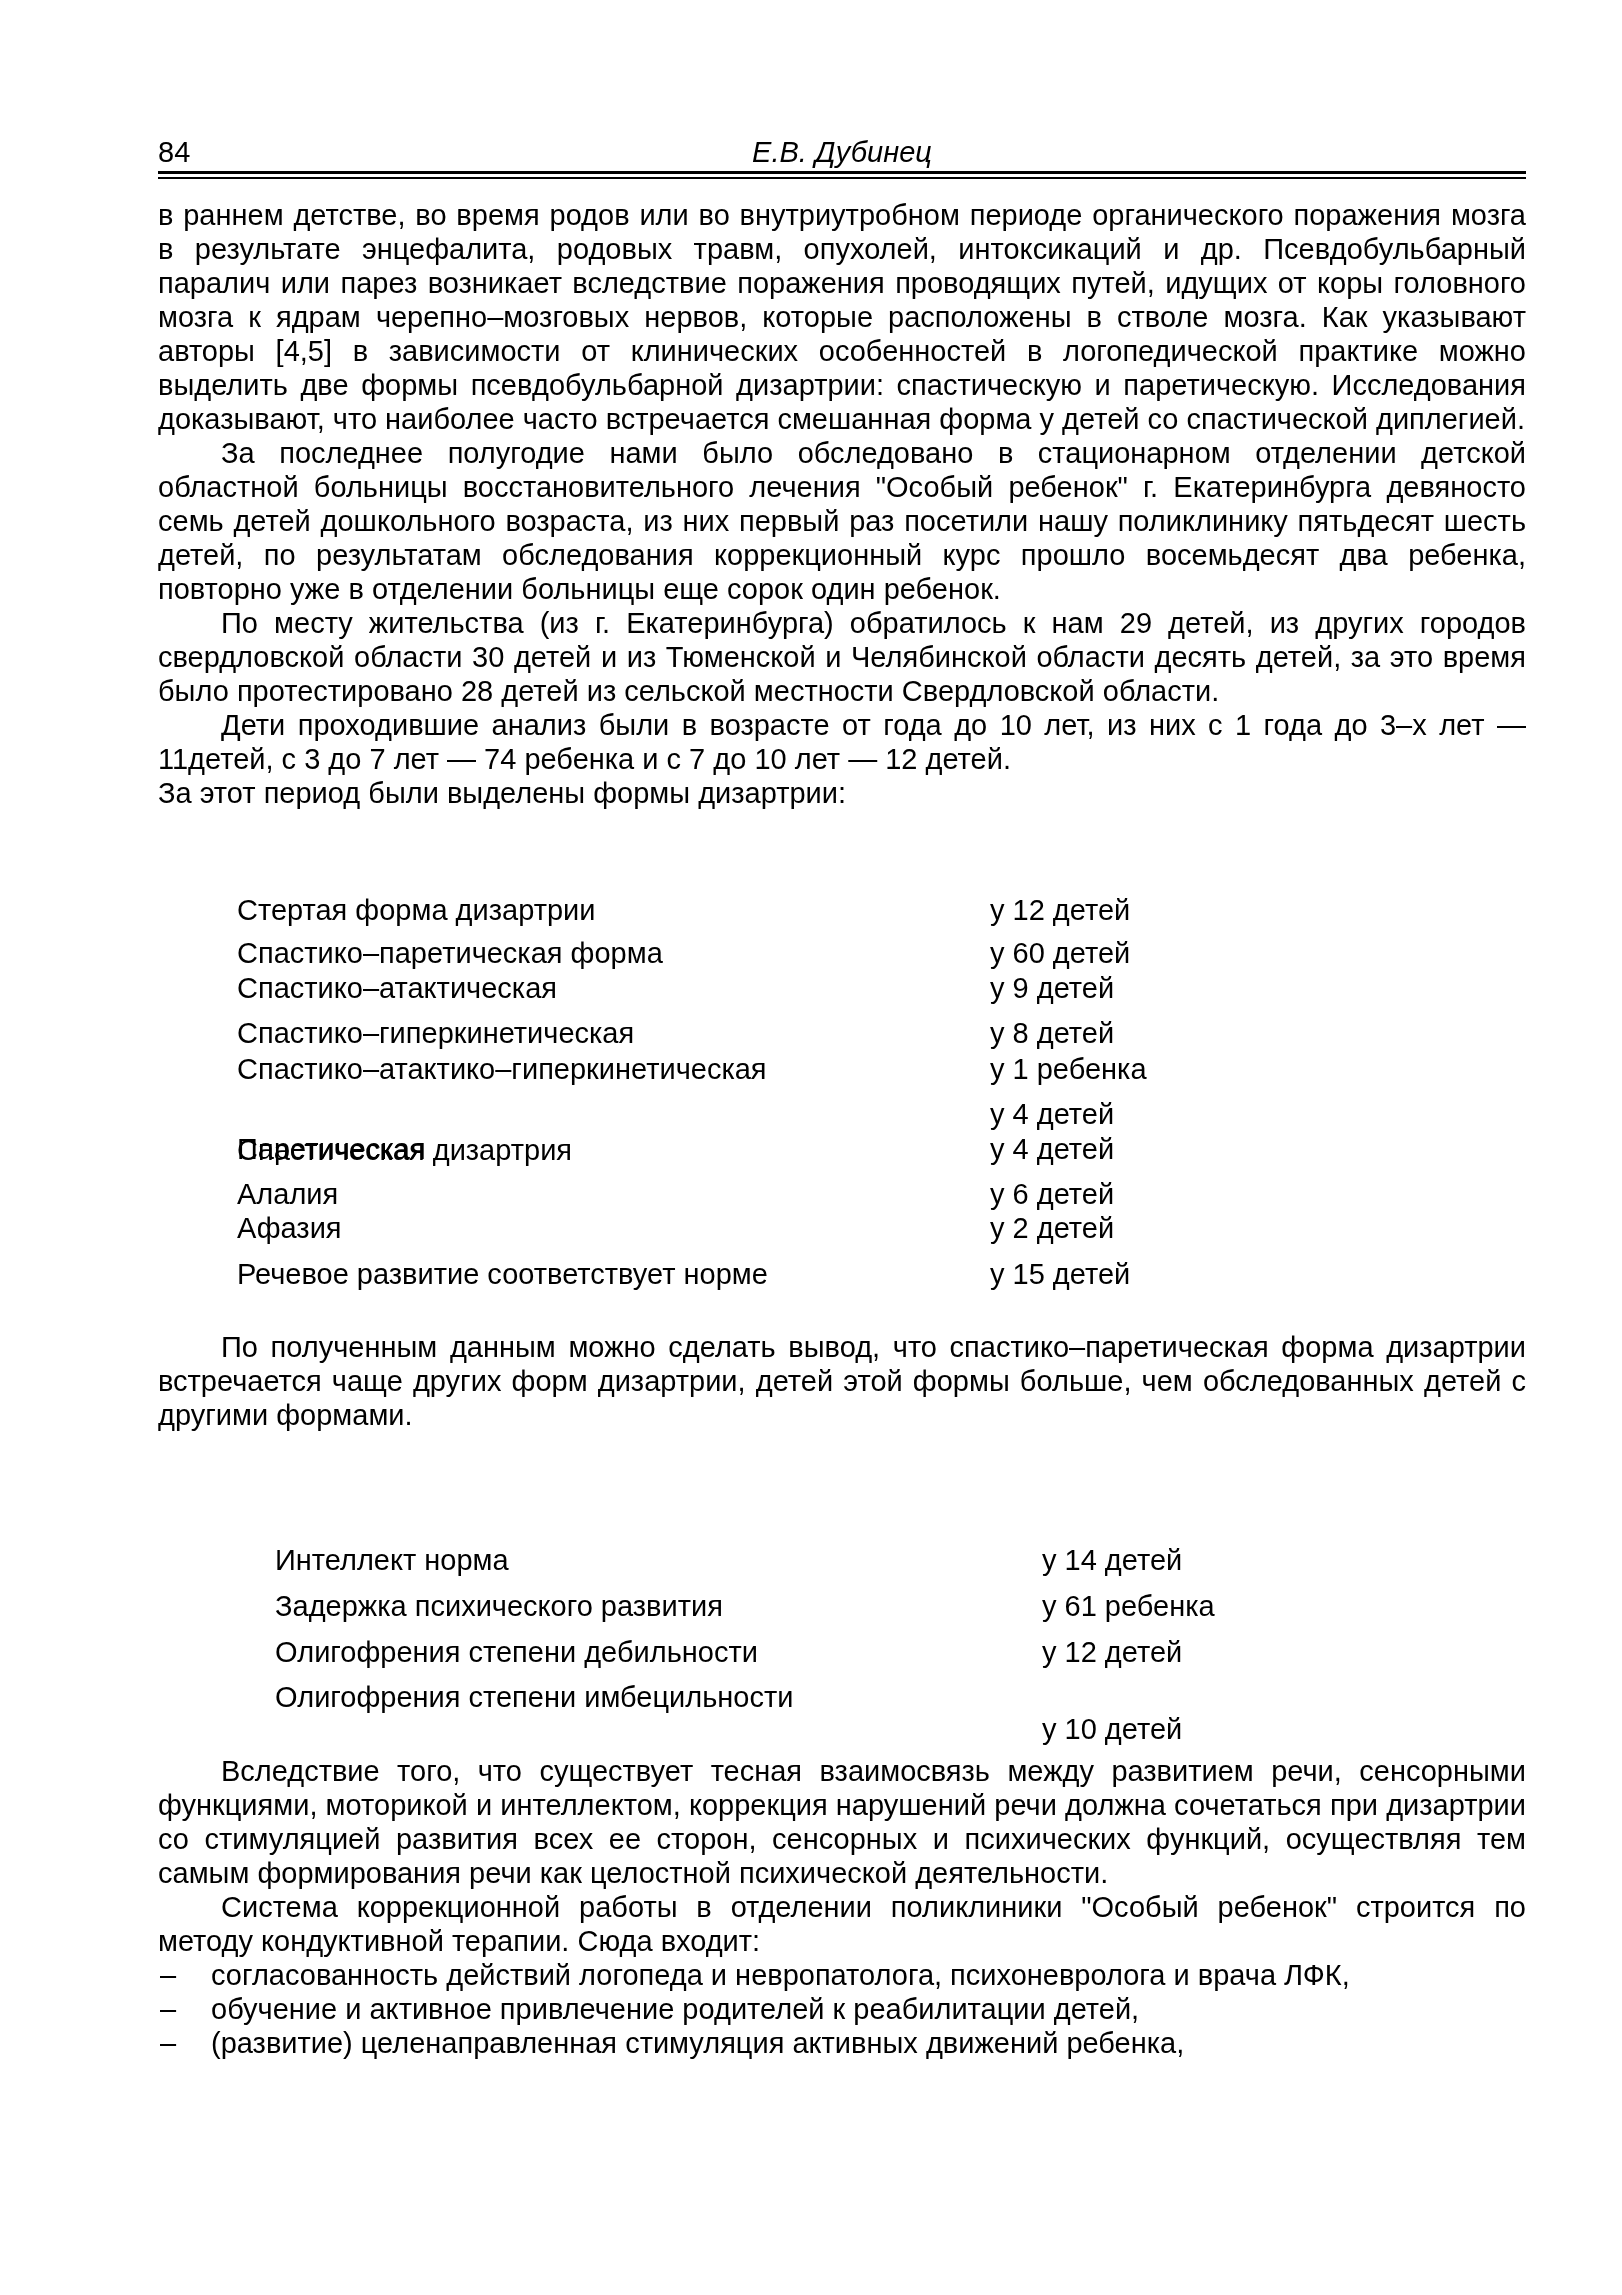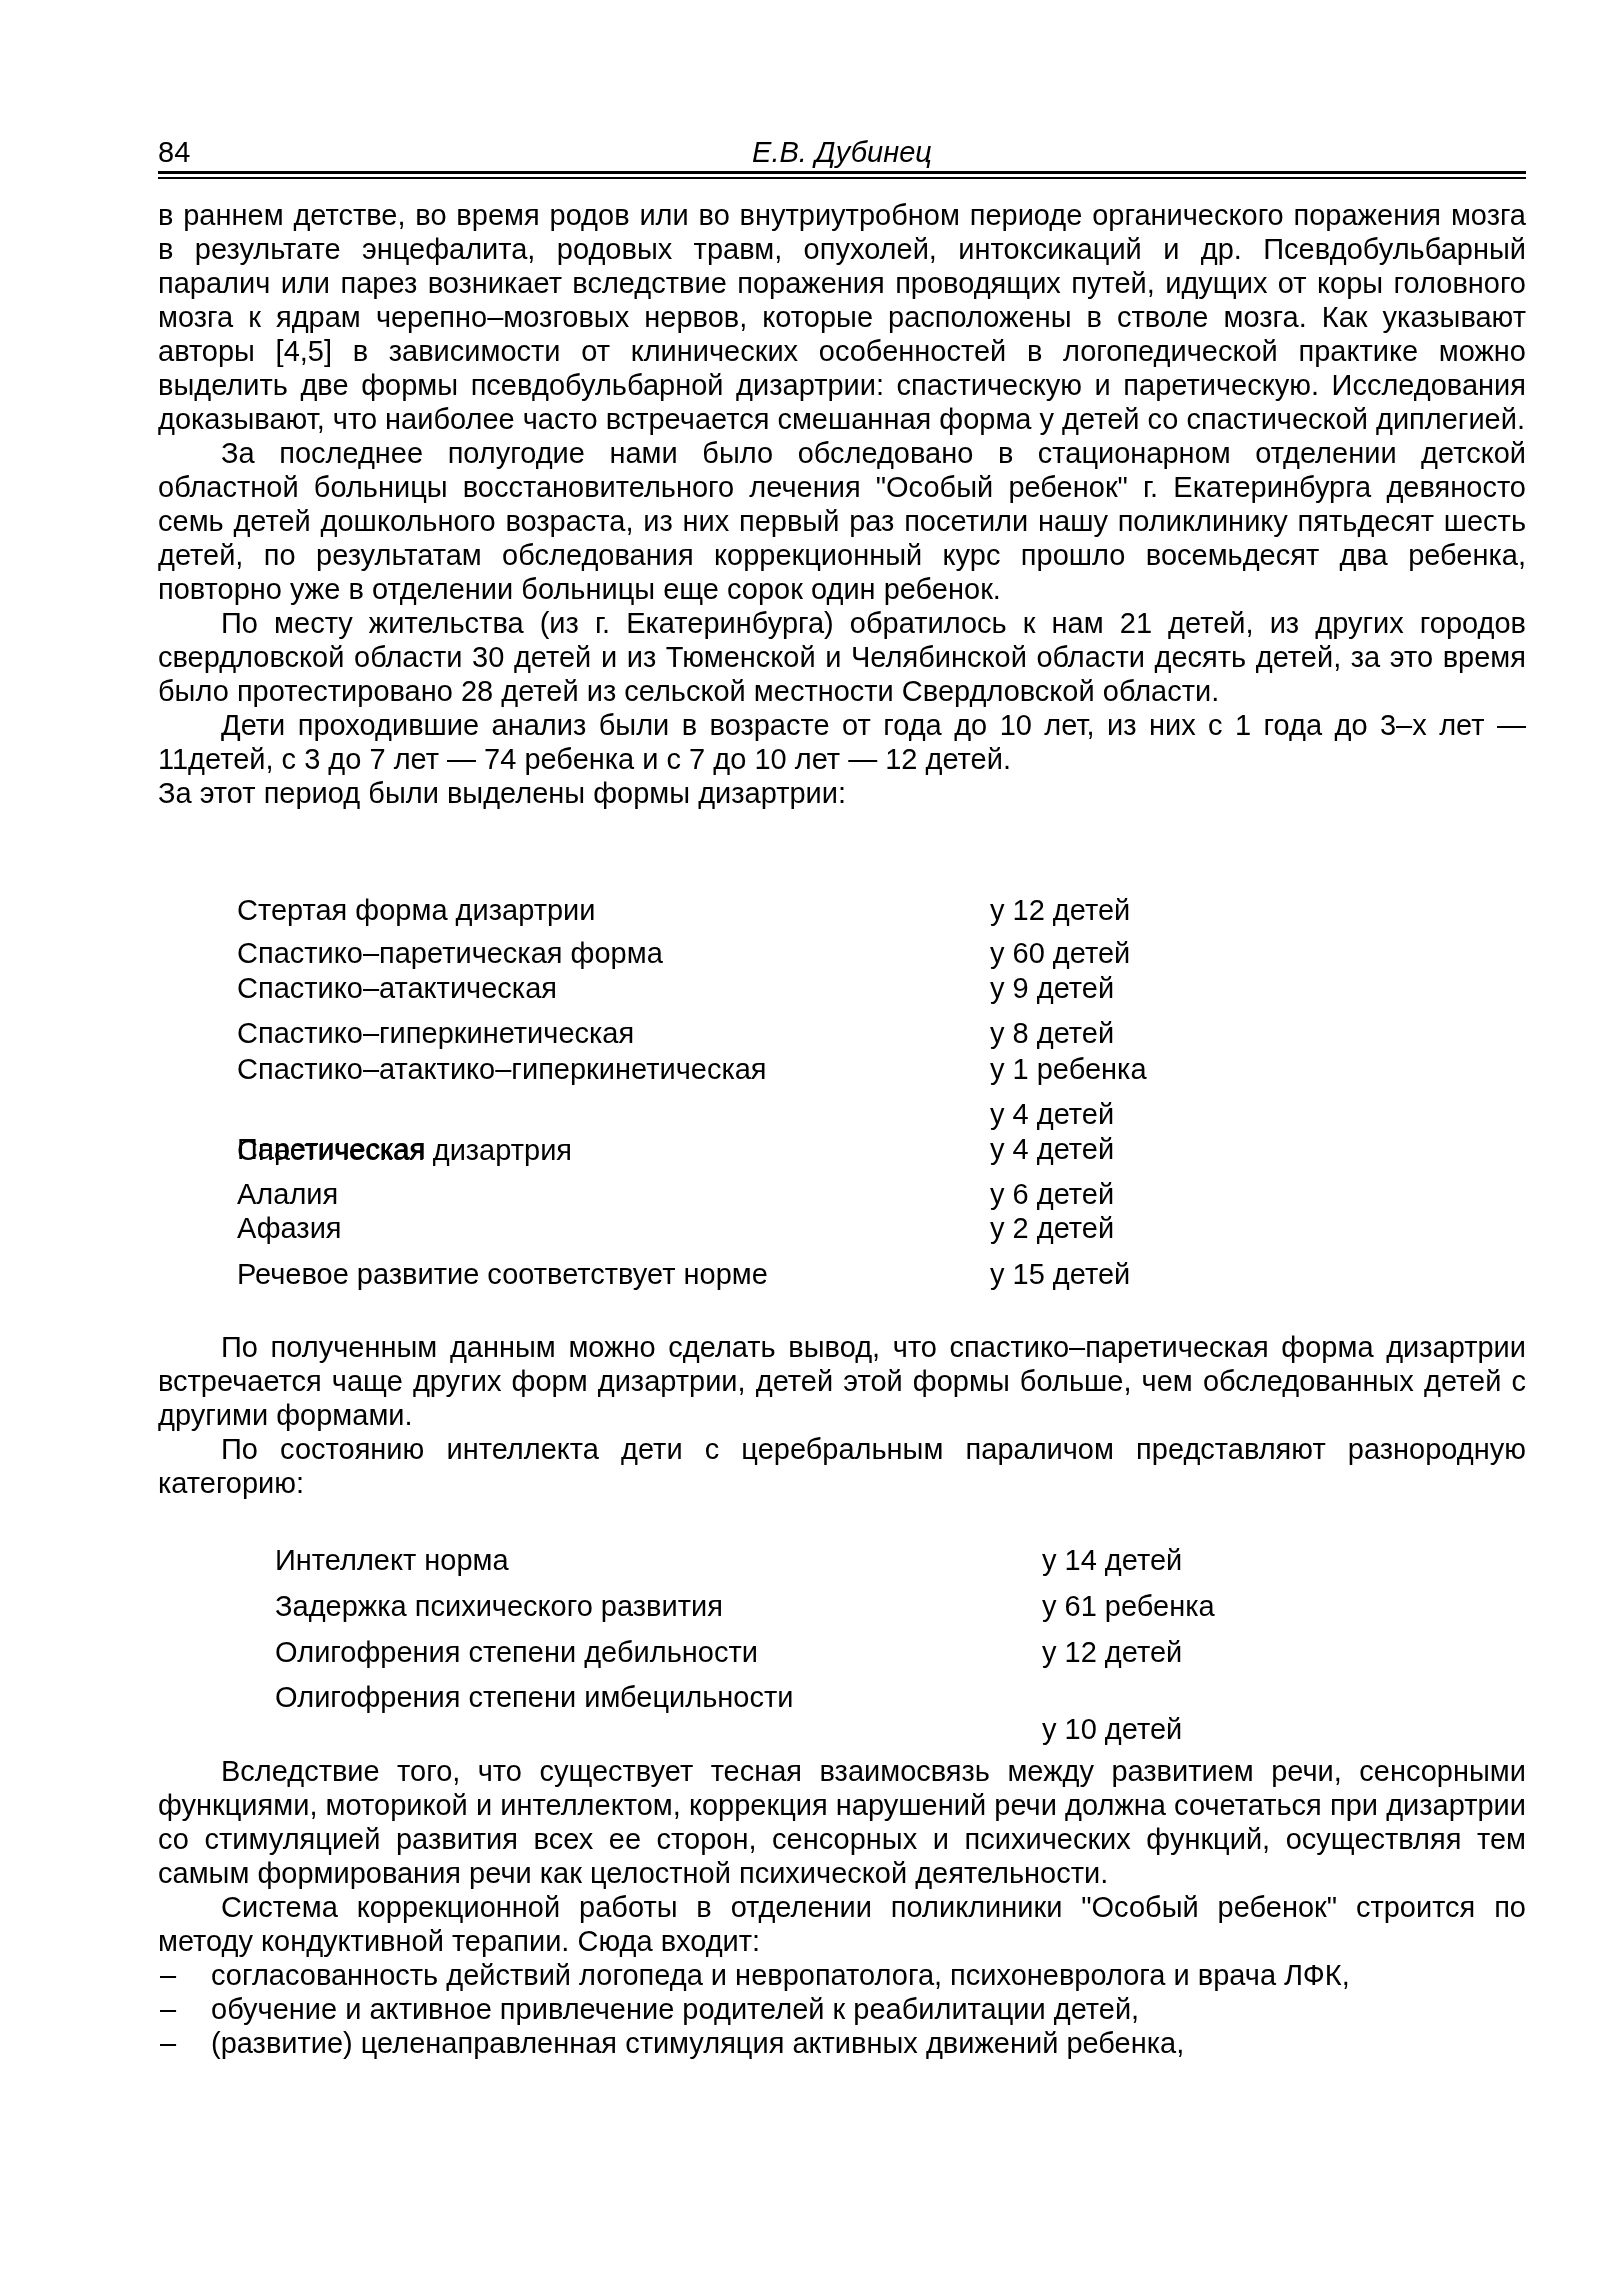--- a/index.html
+++ b/index.html
@@ -24,21 +24,21 @@
 <div id="running-head" class="abs">
   <span id="page-number">84</span>
   <span id="running-title">Е.В. Дубинец</span>
 </div>
 <div id="rule-thick" class="abs"></div>
 <div id="rule-thin" class="abs"></div>
 
 <div class="abs flow" style="top:198px;">
   <p>в раннем детстве, во время родов или во внутриутробном периоде органического поражения мозга в результате энцефалита, родовых травм, опухолей, интоксикаций и др. Псевдобульбарный паралич или парез возникает вследствие поражения проводящих путей, идущих от коры головного мозга к ядрам черепно–мозговых нервов, которые расположены в стволе мозга. Как указывают авторы [4,5] в зависимости от клинических особенностей в логопедической практике можно выделить две формы псевдобульбарной дизартрии: спастическую и паретическую. Исследования доказывают, что наиболее часто встречается смешанная форма у детей со спастической диплегией.</p>
   <p class="ind">За последнее полугодие нами было обследовано в стационарном отделении детской областной больницы восстановительного лечения "Особый ребенок" г. Екатеринбурга девяносто семь детей дошкольного возраста, из них первый раз посетили нашу поликлинику пятьдесят шесть детей, по результатам обследования коррекционный курс прошло восемьдесят два ребенка, повторно уже в отделении больницы еще сорок один ребенок.</p>
-  <p class="ind">По месту жительства (из г. Екатеринбурга) обратилось к нам 21 детей, из других городов свердловской области 30 детей и из Тюменской и Челябинской области десять детей, за это время было протестировано 28 детей из сельской местности Свердловской области.</p>
+  <p class="ind">По месту жительства (из г. Екатеринбурга) обратилось к нам 29 детей, из других городов свердловской области 30 детей и из Тюменской и Челябинской области десять детей, за это время было протестировано 28 детей из сельской местности Свердловской области.</p>
   <p class="ind">Дети проходившие анализ были в возрасте от года до 10 лет, из них с 1 года до 3–х лет — 11детей, с 3 до 7 лет — 74 ребенка и с 7 до 10 лет — 12 детей.</p>
   <p>За этот период были выделены формы дизартрии:</p>
 </div>
 
 <div>
   <div class="row" style="left:237px; top:893px;">Стертая форма дизартрии</div>
   <div class="row" style="left:990px; top:893px;">у 12 детей</div>
 
   <div class="row" style="left:237px; top:936px;">Спастико–паретическая форма</div>
   <div class="row" style="left:990px; top:936px;">у 60 детей</div>
@@ -63,21 +63,20 @@
 
   <div class="row" style="left:237px; top:1211px;">Афазия</div>
   <div class="row" style="left:990px; top:1211px;">у 2 детей</div>
 
   <div class="row" style="left:237px; top:1257px;">Речевое развитие соответствует норме</div>
   <div class="row" style="left:990px; top:1257px;">у 15 детей</div>
 </div>
 
 <div class="abs flow" style="top:1330px;">
   <p class="ind">По полученным данным можно сделать вывод, что спастико–паретическая форма дизартрии встречается чаще других форм дизартрии, детей этой формы больше, чем обследованных детей с другими формами.</p>
-  <p class="ind">По состоянию интеллекта дети с церебральным параличом представляют разнородную категорию:</p>
 </div>
 
 <div>
   <div class="row" style="left:275px; top:1543px;">Интеллект норма</div>
   <div class="row" style="left:1042px; top:1543px;">у 14 детей</div>
 
   <div class="row" style="left:275px; top:1589px;">Задержка психического развития</div>
   <div class="row" style="left:1042px; top:1589px;">у 61 ребенка</div>
 
   <div class="row" style="left:275px; top:1635px;">Олигофрения степени дебильности</div>

